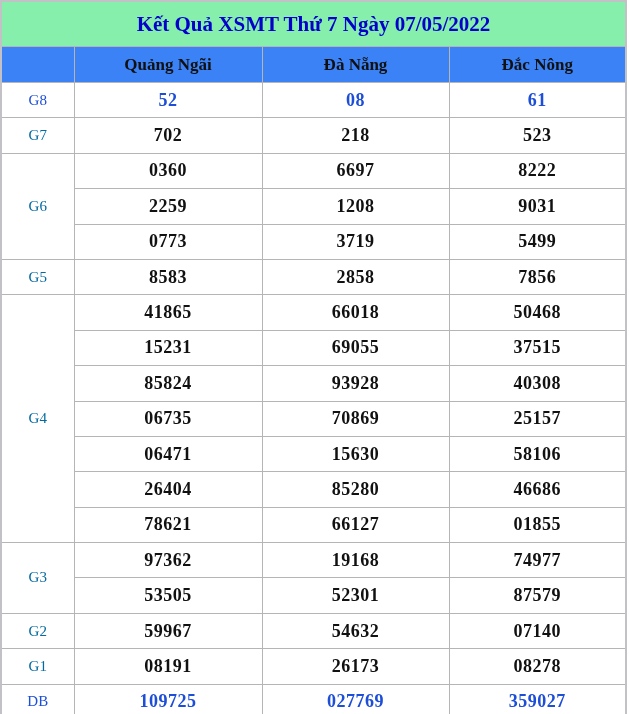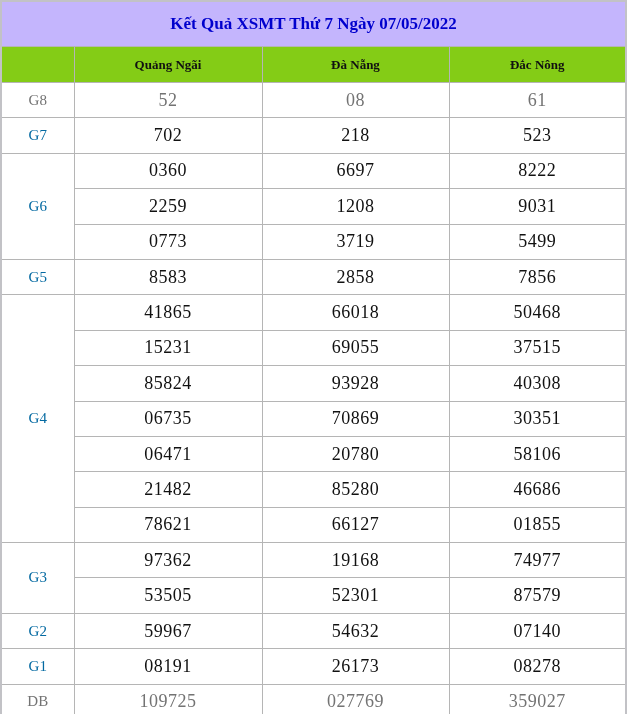--- a/index.html
+++ b/index.html
@@ -19,48 +19,48 @@
   }
   table.kq td, table.kq th {
     border: 1px solid #b5b5b5;
     text-align: center;
     vertical-align: middle;
     padding: 0;
     overflow: hidden;
   }
   td.title-cell {
     height: 44px;
-    background: #c4b5fd;
+    background: #86efac;
     color: #0000cd;
     font-weight: bold;
-    font-size: 17px;
+    font-size: 21px;
     font-family: Liberation Serif, serif;
   }
   th.col-head {
     height: 35px;
     font-weight: bold;
-    font-size: 13px;
+    font-size: 17px;
     color: #111111;
-    background: #84cc16;
+    background: #3b82f6;
   }
   td.lbl {
     font-weight: normal;
     font-size: 15px;
     color: #0369a1;
     background: #ffffff;
   }
   td.val {
     height: 34.4px;
-    font-weight: normal;
+    font-weight: bold;
     font-size: 18px;
     color: #111111;
     background: #ffffff;
     letter-spacing: 0.5px;
   }
-  td.hl { color: #737373; }
+  td.hl { color: #1d4ed8; }
 </style>
 </head>
 <body>
 
 <table class="kq">
   <colgroup>
     <col style="width:73px">
     <col style="width:188px">
     <col style="width:187px">
     <col>
@@ -123,29 +123,29 @@
         <td class="val">37515</td>
       </tr>
       <tr>
         <td class="val">85824</td>
         <td class="val">93928</td>
         <td class="val">40308</td>
       </tr>
       <tr>
         <td class="val">06735</td>
         <td class="val">70869</td>
-        <td class="val">30351</td>
+        <td class="val">25157</td>
       </tr>
       <tr>
         <td class="val">06471</td>
-        <td class="val">20780</td>
+        <td class="val">15630</td>
         <td class="val">58106</td>
       </tr>
       <tr>
-        <td class="val">21482</td>
+        <td class="val">26404</td>
         <td class="val">85280</td>
         <td class="val">46686</td>
       </tr>
       <tr>
         <td class="val">78621</td>
         <td class="val">66127</td>
         <td class="val">01855</td>
       </tr>
       <tr>
         <td class="lbl" rowspan="2">G3</td>

